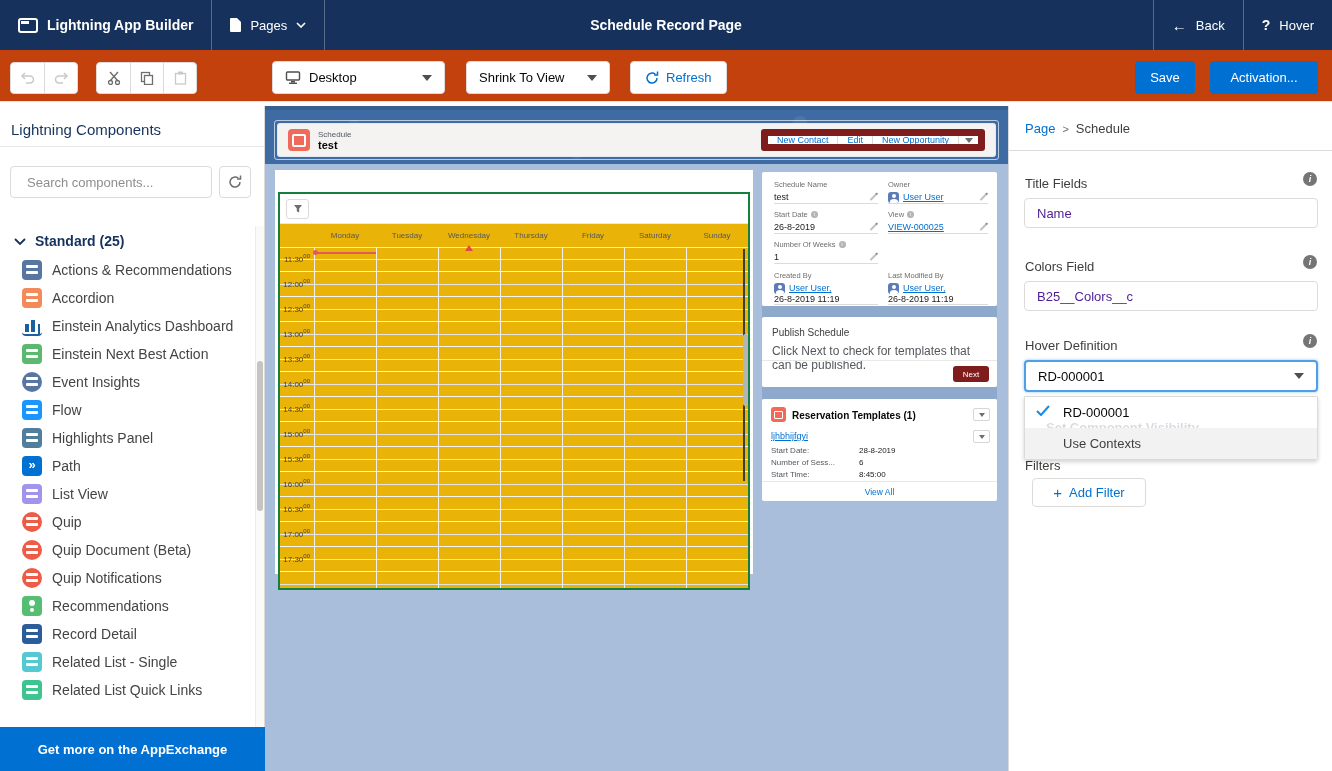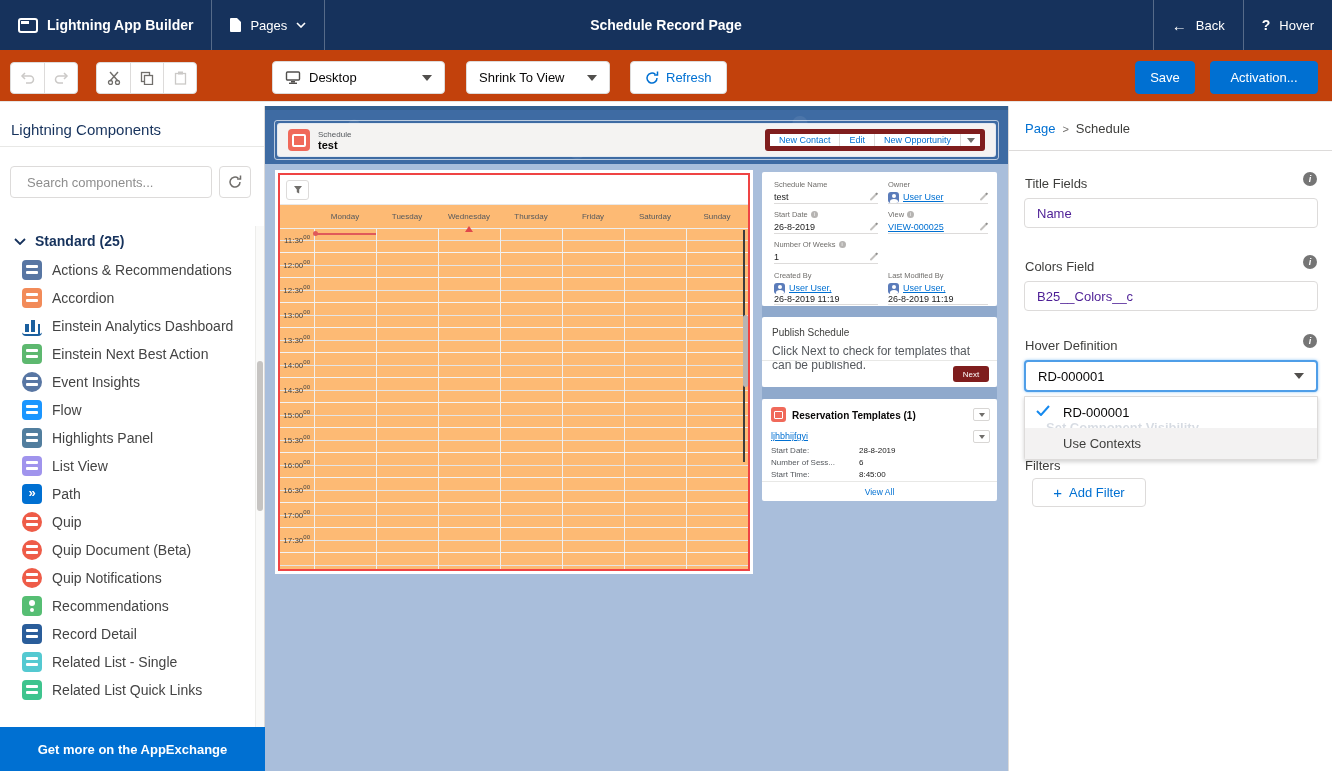--- a/index.html
+++ b/index.html
@@ -85,29 +85,29 @@
                            radial-gradient(circle at 42% 75%, rgba(255,255,255,.06) 8px, transparent 9px),
                            radial-gradient(circle at 72% 25%, rgba(255,255,255,.07) 7px, transparent 8px),
                            radial-gradient(circle at 92% 70%, rgba(255,255,255,.06) 6px, transparent 7px);
           border-top:4px solid #35608f; }
   .band-frame { position:absolute; top:14px; left:9px; right:9px; height:40px; border:1px solid rgba(255,255,255,.65); border-radius:3px; }
   .rec-header { position:absolute; top:18px; left:13px; right:13px; height:32px; background:#f4f3f2; border-radius:2px; display:flex; align-items:center; gap:8px; padding:0 10px; box-shadow:0 0 0 1px rgba(255,255,255,.85); }
   .obj-icon { width:22px; height:22px; background:#F0695A; border-radius:4px; position:relative; flex:none; }
   .obj-icon::before { content:""; position:absolute; left:4px; top:5px; right:4px; bottom:4px; border:2px solid #fff; border-radius:2px; }
   .obj-label { font-size:8px; color:#54585d; line-height:9px; }
   .obj-title { font-size:11px; font-weight:bold; color:#080707; line-height:12px; }
-  .rec-actions { margin-left:auto; display:flex; height:22px; border:5px solid #7f1d1d; border-radius:3px; background:#fff; overflow:hidden; }
+  .rec-actions { margin-left:auto; display:flex; height:22px; border:7px solid #7f1d1d; border-radius:3px; background:#fff; overflow:hidden; }
   .rec-actions .act { padding:0 9px; font-size:9px; color:#0070d2; display:flex; align-items:center; border-left:1px solid #dddbda; cursor:pointer; white-space:nowrap; }
   .rec-actions .act:first-child { border-left:none; }
   .act-caret { width:20px; display:flex; align-items:center; justify-content:center; border-left:1px solid #dddbda; cursor:pointer; }
   .tri-sm { width:0; height:0; border-left:4px solid transparent; border-right:4px solid transparent; border-top:5px solid #706e6b; }
 
   
   .cal-frame { position:absolute; top:64px; left:10px; width:478px; height:404px; background:#fff; padding:3px; }
-  .cal { width:100%; height:100%; border:2px solid #ef4444; background:#fdba74; position:relative; overflow:hidden; }
+  .cal { width:100%; height:100%; border:2px solid #15803d; background:#eab308; position:relative; overflow:hidden;margin-top:19px; }
   .cal-toolbar { position:absolute; top:0; left:0; right:0; height:30px; border-bottom:1px solid #e8e8e8; background:#fff; }
   .filter-btn { position:absolute; top:5px; left:6px; width:23px; height:20px; border:1px solid #dddbda; border-radius:3px; display:flex; align-items:center; justify-content:center; cursor:pointer; background:#fff; }
   .day-row { position:absolute; top:30px; left:0; right:0; height:24px; display:flex; border-bottom:1px solid #ededed; }
   .gutter { width:34px; flex:none; }
   .day { flex:1; text-align:center; font-size:8px; color:#54585d; line-height:24px; }
   .grid { position:absolute; top:54px; left:0; right:0; bottom:0;
           background-image:repeating-linear-gradient(to bottom, transparent 0 11px, #e4e4e4 11px 12px, transparent 12px 25px),
                            repeating-linear-gradient(to bottom, transparent 0 23px, #f3f3f3 23px 24px, transparent 24px 25px); }
   .cols { position:absolute; top:54px; left:34px; right:0; bottom:0; display:flex; }
   .colv { flex:1; border-left:1px solid #f0f0ee; }
@@ -307,26 +307,26 @@
         </div>
       <div class="item">
           <span class="item-icon lines ic-flow"></span>
           <span class="item-label">Flow</span>
         </div>
       <div class="item">
           <span class="item-icon lines ic-highlights"></span>
           <span class="item-label">Highlights Panel</span>
         </div>
       <div class="item">
+          <span class="item-icon ic-path"></span>
+          <span class="item-label">Path</span>
+        </div>
+      <div class="item">
           <span class="item-icon lines ic-listview"></span>
           <span class="item-label">List View</span>
-        </div>
-      <div class="item">
-          <span class="item-icon ic-path"></span>
-          <span class="item-label">Path</span>
         </div>
       <div class="item">
           <span class="item-icon lines ic-quip"></span>
           <span class="item-label">Quip</span>
         </div>
       <div class="item">
           <span class="item-icon lines ic-quip"></span>
           <span class="item-label">Quip Document (Beta)</span>
         </div>
       <div class="item">

